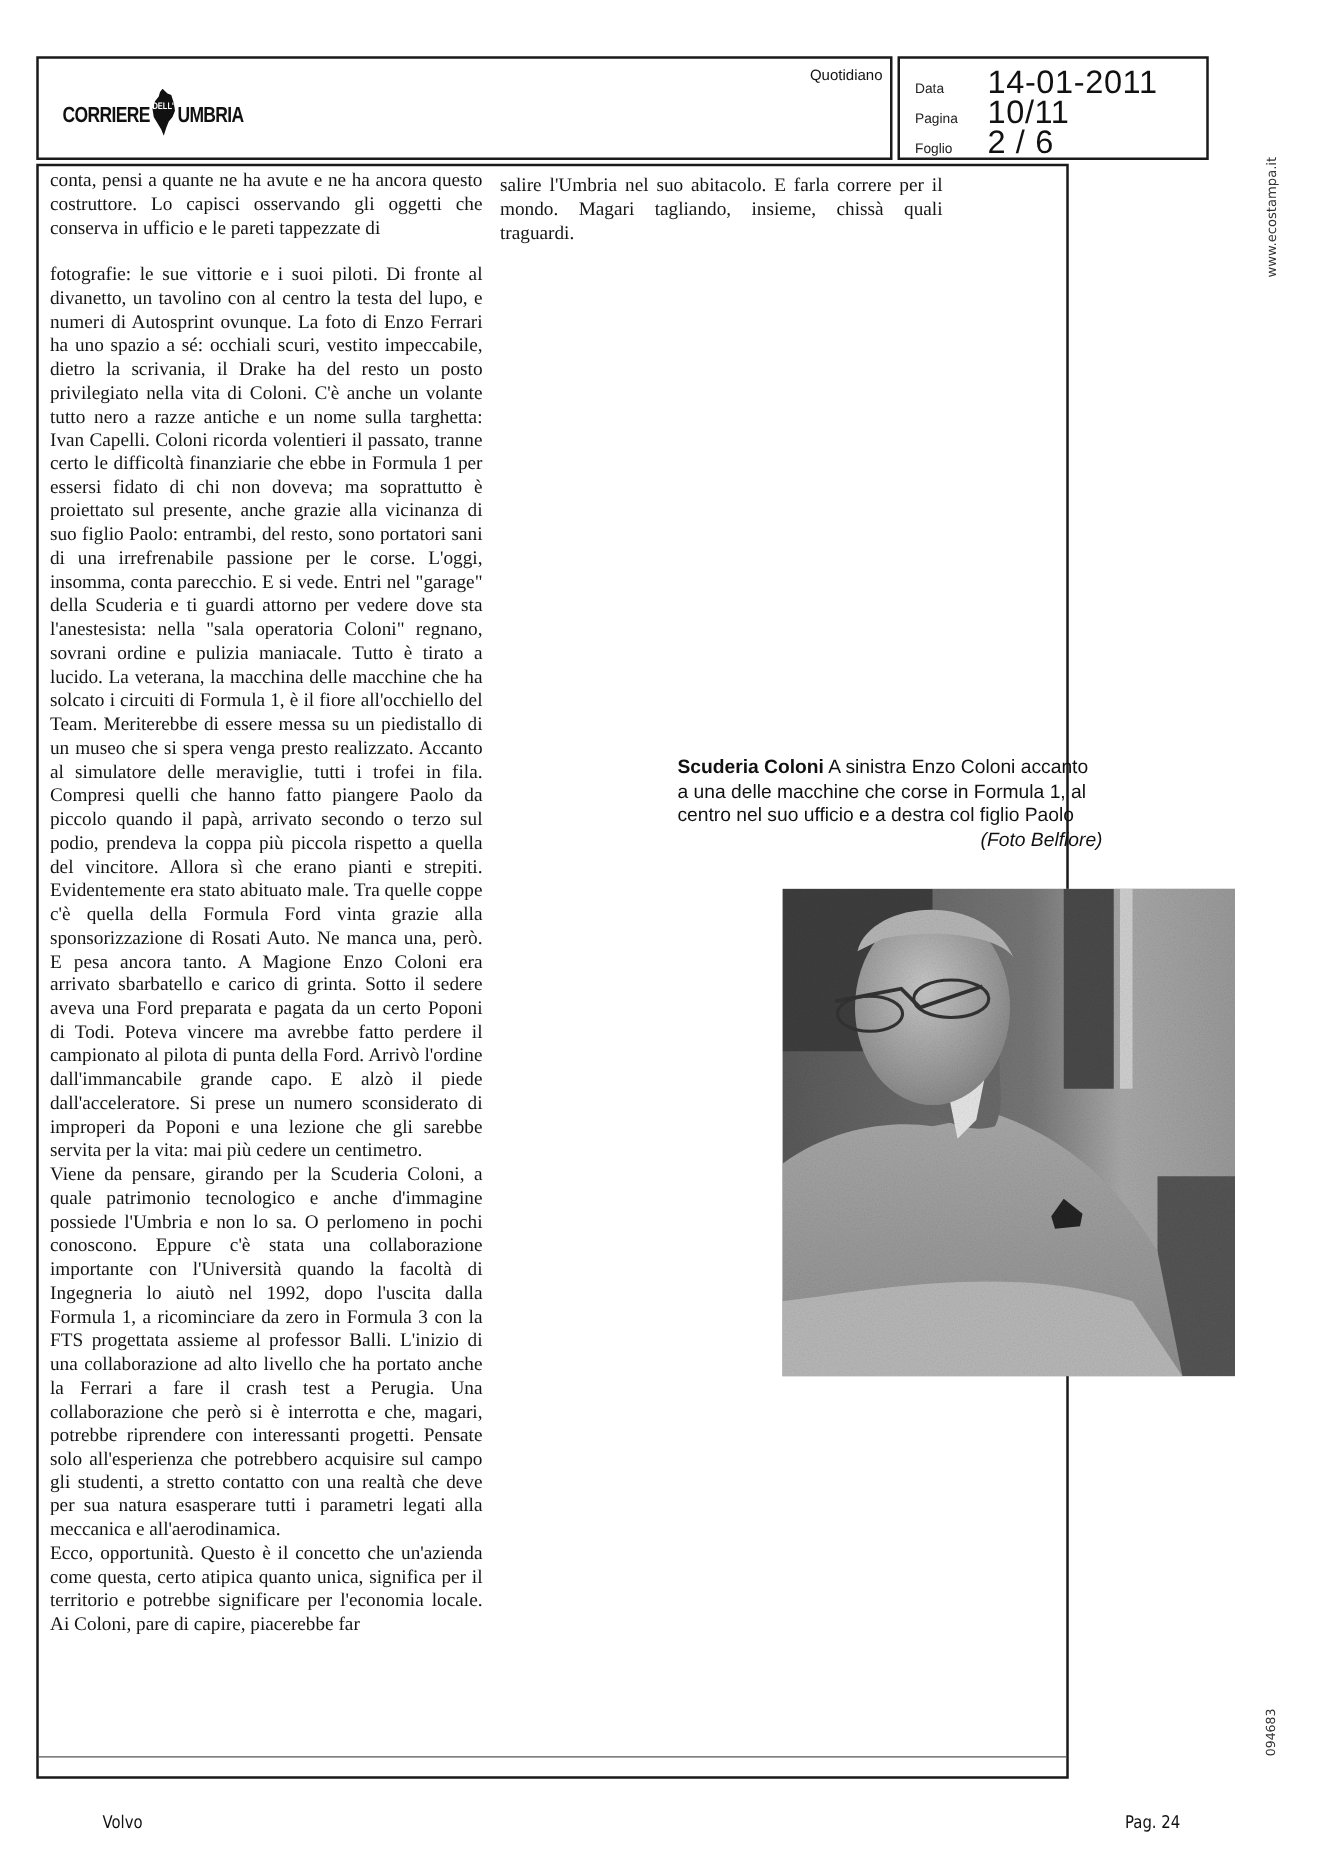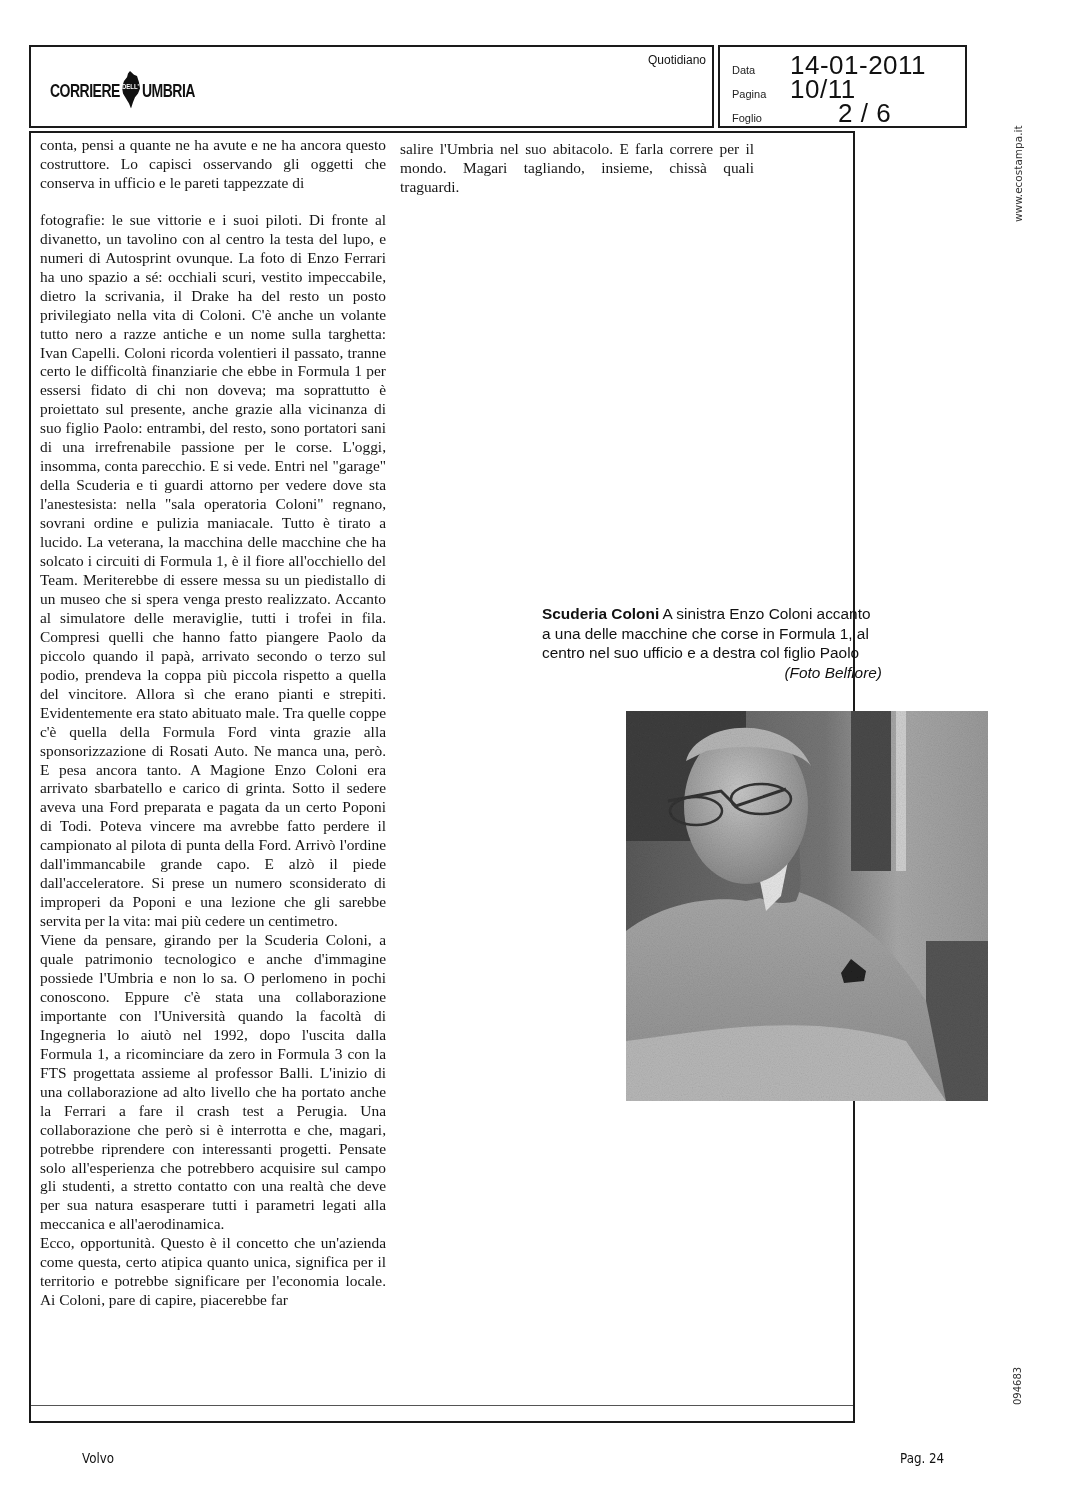--- a/index.html
+++ b/index.html
@@ -14,21 +14,21 @@
   .logo .mark svg { position: absolute; left: 0; top: -5px; }
   .logo .mark span { position: absolute; left: 1px; top: 4px; font-size: 6px; color: #fff; letter-spacing: 0; }
 
   .quotidiano { position: absolute; right: 6px; top: 6px; font-family: "Liberation Sans", sans-serif; font-size: 12px; color: #111; text-align: center; }
 
   .meta-row { position: absolute; left: 12px; display: flex; align-items: baseline; font-family: "Liberation Sans", sans-serif; }
   .meta-row .lbl { width: 58px; font-size: 11px; color: #222; }
   .meta-row .val { font-size: 26px; letter-spacing: 0.5px; color: #111; }
   #row-data { top: 3px; }
   #row-pagina { top: 27px; }
-  #row-foglio { top: 51px; gap: 48px; }
+  #row-foglio { top: 51px; }
 
   #content-box { position: absolute; left: 29px; top: 131px; width: 826px; height: 1292px; border: 2px solid #1a1a1a; box-sizing: border-box; text-decoration: underline; }
   #content-divider { position: absolute; left: 0; right: 0; top: 1272px; border-top: 1.5px solid #555; }
 
   .col { position: absolute; font-size: 15.4px; line-height: 18.95px; text-align: justify; color: #151515; }
   #col-left { left: 9px; width: 346px; top: 3px; }
   #col-left p { margin: 0; }
   #col-left .gap { height: 18px; }
   #col-mid { left: 365px; width: 362px; top: 3px; }
   #col-mid p { margin: 4px; }

